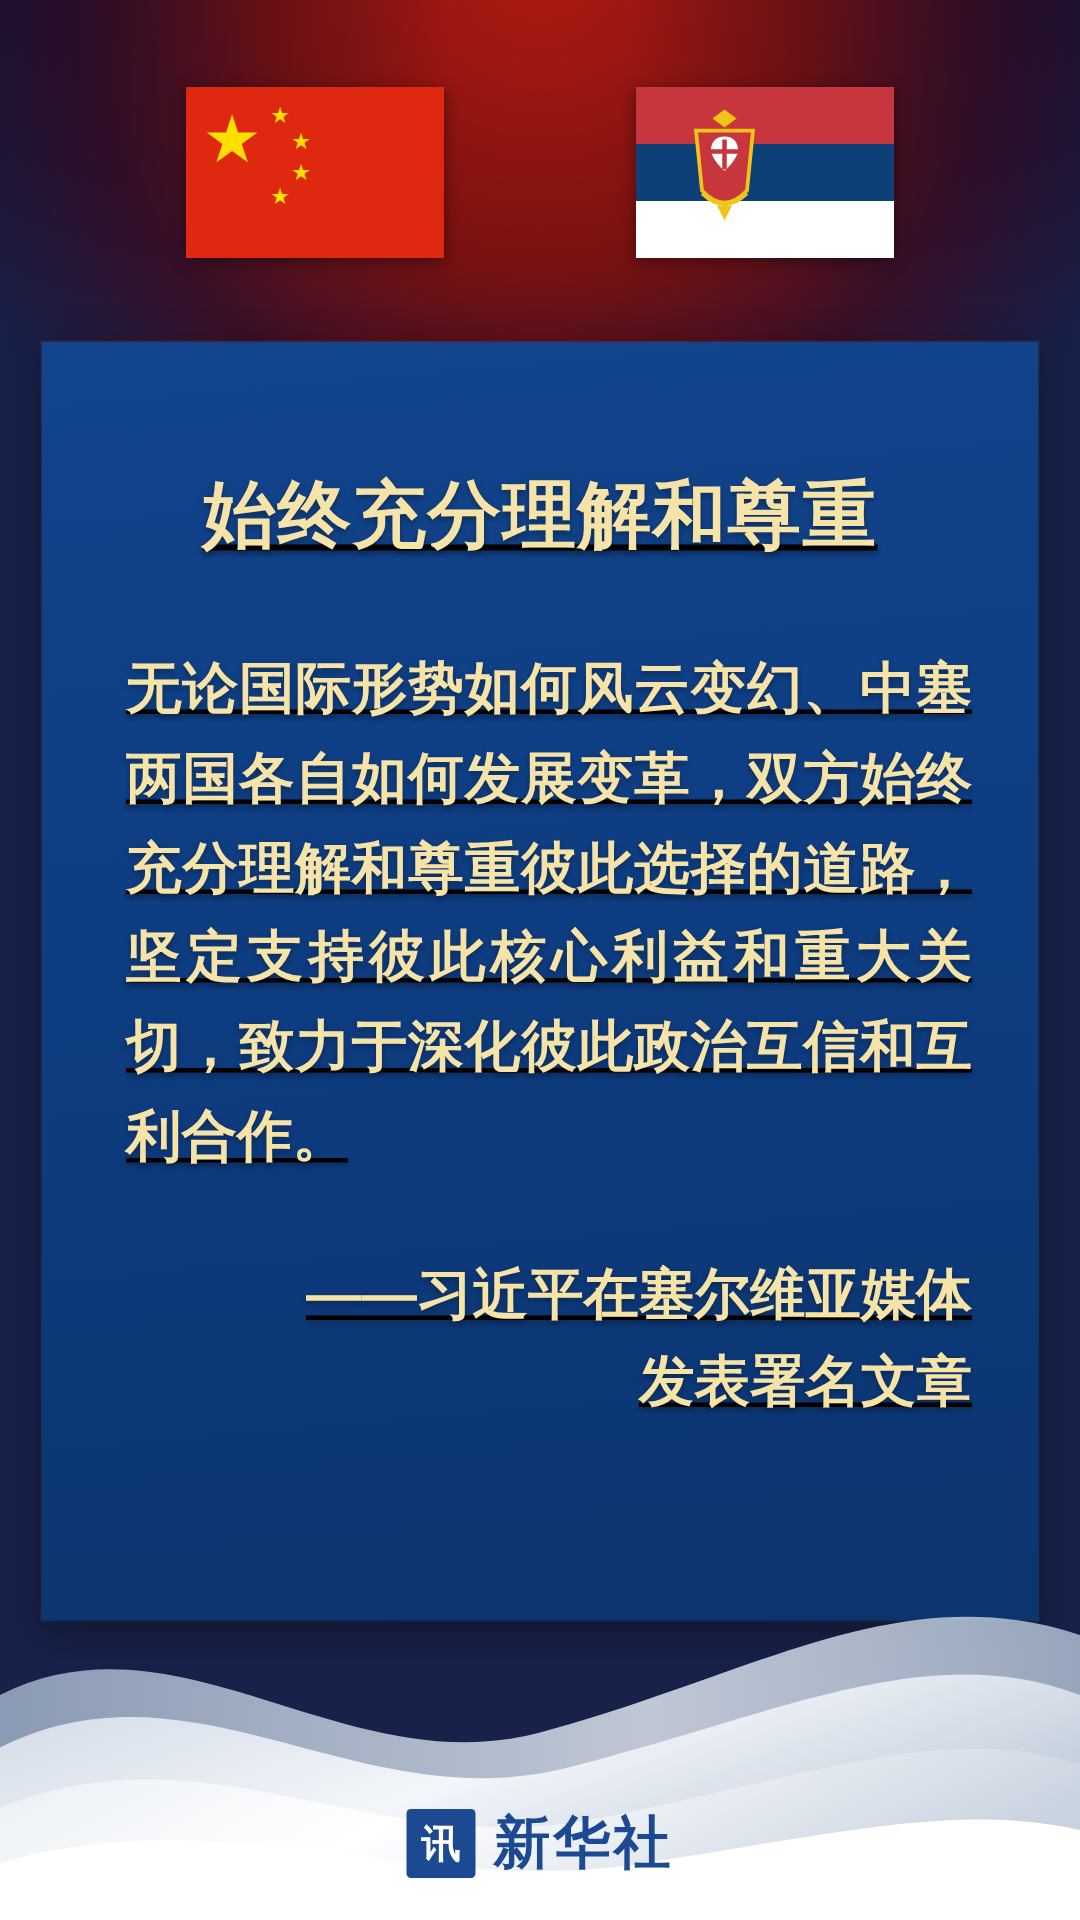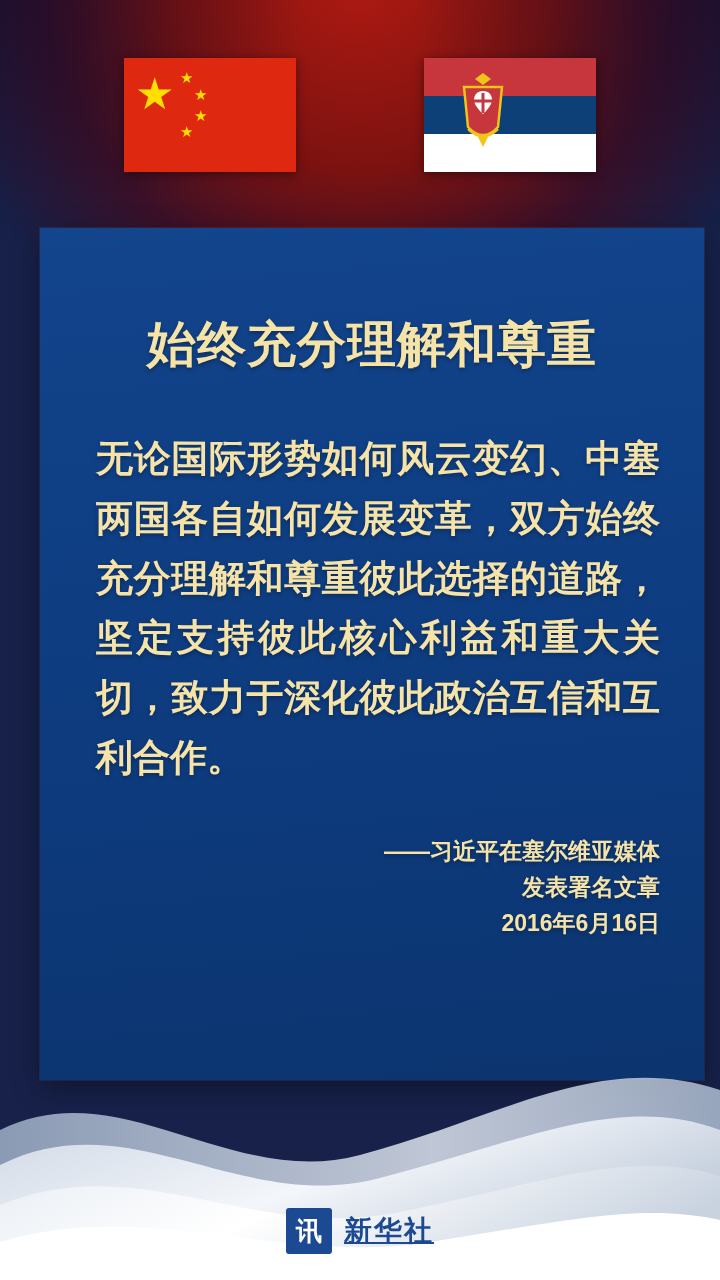--- a/index.html
+++ b/index.html
@@ -71,27 +71,28 @@
     left: 36px;
     top: 13px;
     width: 46px;
     height: 86px;
     z-index: 3;
   }
 
   
   .card {
     position: absolute;
-    left: 40px;
+    left: 28px;
     top: 228px;
     width: 664px;
     height: 852px;
     background: linear-gradient(175deg, #13458c 0%, #0f3f85 30%, #0d3a7c 65%, #0c356f 100%);
     box-shadow: 0 0 0 1px rgba(255,255,255,0.06), 0 8px 26px rgba(0,0,0,0.35);
     z-index: 4;
+    text-decoration: underline;
   }
   .headline {
     margin: 84px 40px 0 40px;
     text-align: center;
     color: #f6e3a8;
     font-size: 49px;
     font-weight: bold;
     line-height: 1.32;
     letter-spacing: 1px;
     text-shadow: 0 2px 4px rgba(0,0,0,0.35);
@@ -103,21 +104,21 @@
     font-size: 37px;
     font-weight: bold;
     line-height: 1.62;
     text-align: justify;
     text-justify: inter-ideograph;
     text-shadow: 0 2px 4px rgba(0,0,0,0.3);
   }
   .attribution {
     margin: 46px 44px 0 44px;
     color: #f6e3a8;
-    font-size: 23px;
+    font-size: 37px;
     font-weight: bold;
     line-height: 1.55;
     text-align: right;
     text-shadow: 0 2px 4px rgba(0,0,0,0.3);
   }
 
   
   .waves {
     position: absolute;
     left: 0;
@@ -150,24 +151,23 @@
     justify-content: center;
   }
   .logo-mark span {
     color: #fff;
     font-size: 26px;
     font-weight: bold;
     line-height: 1;
   }
   .logo-text {
     color: #1b4a93;
-    font-size: 28px;
+    font-size: 38px;
     font-weight: bold;
     letter-spacing: 2px;
-    text-decoration: underline;
   }
 </style>
 </head>
 <body>
 
 <div id="poster">
 
   <div class="flags">
     <div class="flag flag-cn">
       <span class="star star-big">★</span>
@@ -192,21 +192,20 @@
   </div>
 
   <div class="card">
     <div class="headline">
       <div>始终充分理解和尊重</div>
     </div>
     <div class="body-text">无论国际形势如何风云变幻、中塞两国各自如何发展变革，双方始终充分理解和尊重彼此选择的道路，坚定支持彼此核心利益和重大关切，致力于深化彼此政治互信和互利合作。</div>
     <div class="attribution">
       <div>——习近平在塞尔维亚媒体</div>
       <div>发表署名文章</div>
-      <div>2016年6月16日</div>
     </div>
   </div>
 
   <svg class="waves" viewBox="0 0 720 300" preserveAspectRatio="none">
     <defs>
       <linearGradient id="g1" x1="0" y1="0" x2="1" y2="0.3">
         <stop offset="0%" stop-color="#e9eef4"></stop>
         <stop offset="45%" stop-color="#ffffff"></stop>
         <stop offset="100%" stop-color="#c9d3e0"></stop>
       </linearGradient>

